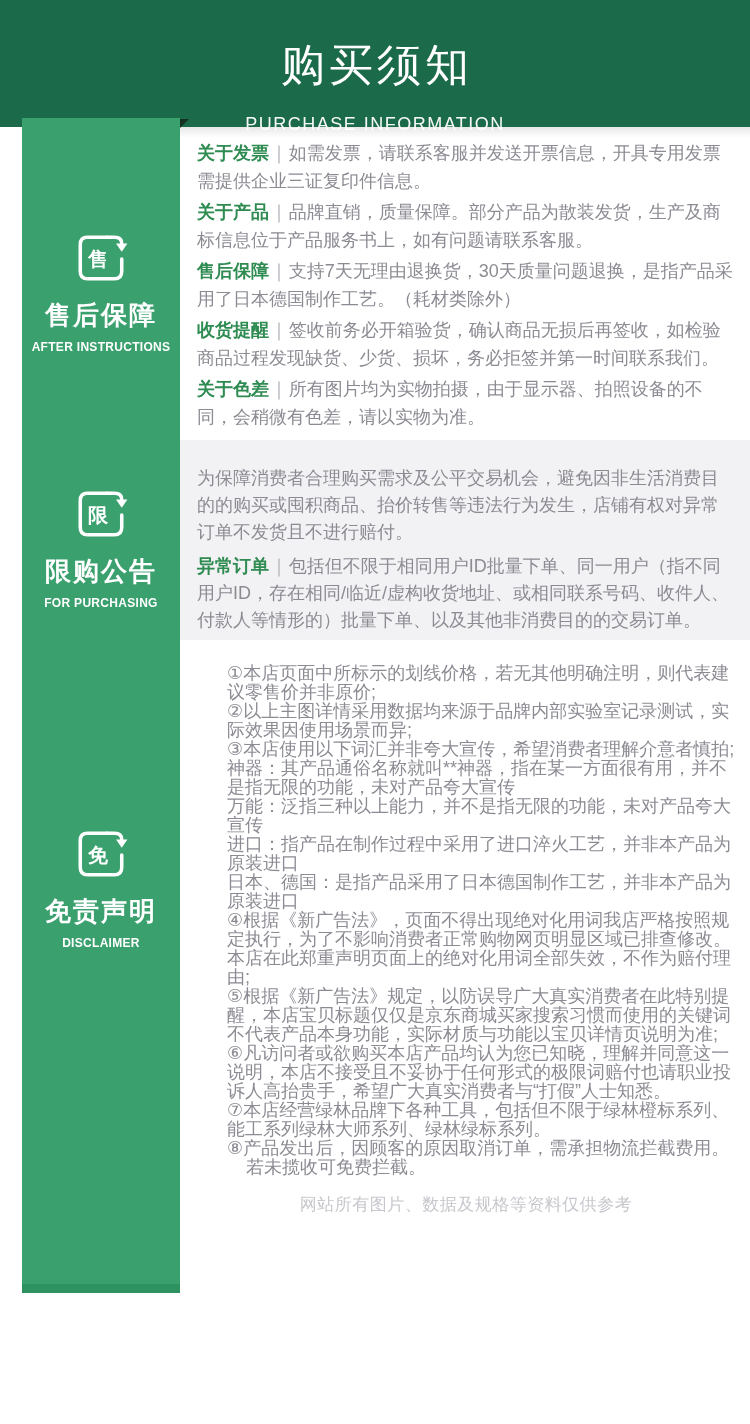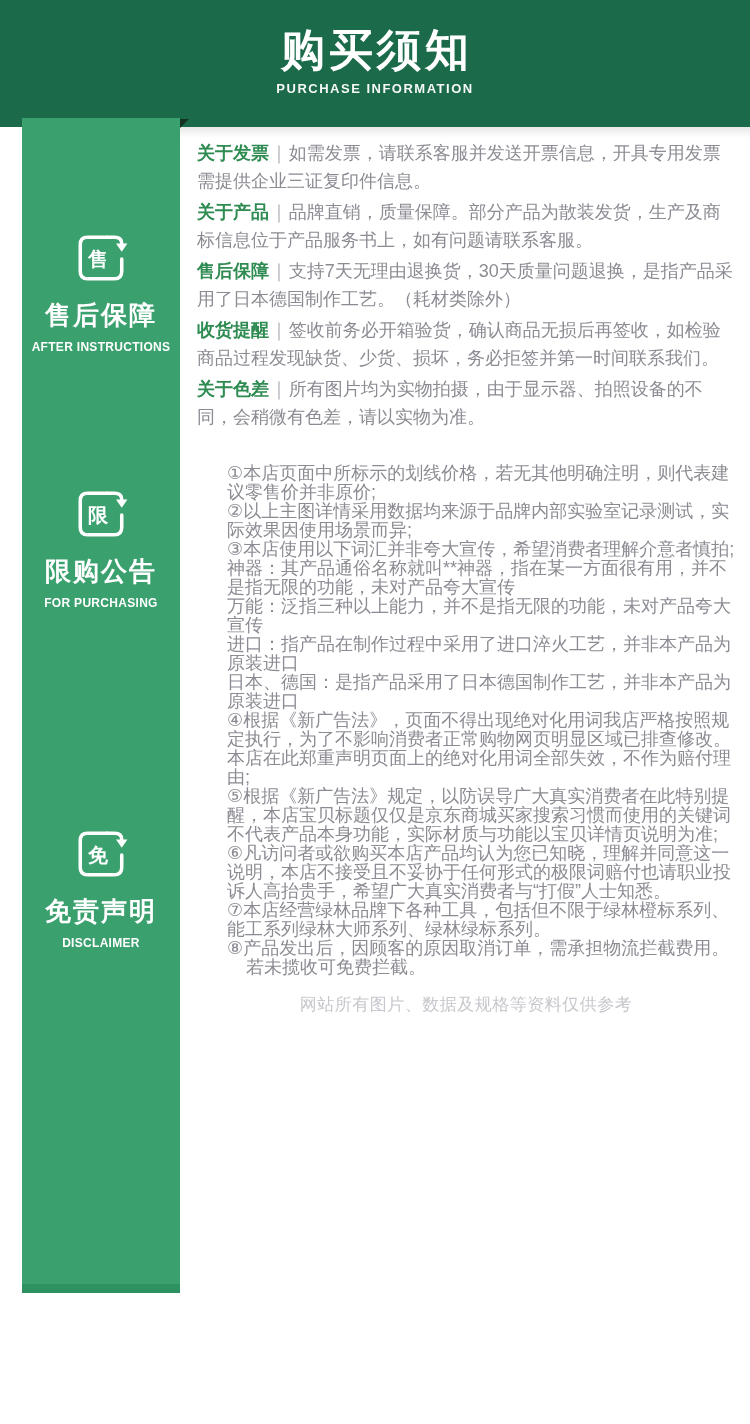--- a/index.html
+++ b/index.html
@@ -9,25 +9,25 @@
     font-family:"Liberation Sans","DejaVu Sans",sans-serif;
   }
   .page { position:absolute; inset:0; }
 
   
   .header {
     position:absolute; left:0; top:0; width:750px; height:127px;
     background:#1b6a4a; color:#fff; text-align:center; z-index:1;
   }
   .header h1 {
-    font-size:44px; font-weight:bold; letter-spacing:4px; text-indent:4px;
-    padding-top:26px; line-height:1.1;
+    font-size:44px; font-weight:normal; letter-spacing:4px; text-indent:4px;
+    padding-top:41px; line-height:1.1;
   }
   .header .subtitle {
-    font-size:13px; font-weight:bold; letter-spacing:1.5px; margin-top:7px;
+    font-size:18px; font-weight:normal; letter-spacing:1.5px; margin-top:25px;
     color:rgba(255,255,255,0.96);
   }
   .header-shadow {
     position:absolute; left:180px; top:127px; width:570px; height:11px;
     background:linear-gradient(rgba(0,0,0,0.09), rgba(0,0,0,0));
   }
 
   
   .sidebar {
     position:absolute; left:22px; top:118px; width:158px; height:1175px;
@@ -143,20 +143,24 @@
 
         <p class="para"><span class="label">关于产品</span><span class="bar">｜</span><span>品牌直销，质量保障。部分产品为散装发货，生产及商标信息位于产品服务书上，如有问题请联系客服。</span></p>
 
         <p class="para"><span class="label">售后保障</span><span class="bar">｜</span><span>支持7天无理由退换货，30天质量问题退换，是指产品采用了日本德国制作工艺。（耗材类除外）</span></p>
 
         <p class="para"><span class="label">收货提醒</span><span class="bar">｜</span><span>签收前务必开箱验货，确认商品无损后再签收，如检验商品过程发现缺货、少货、损坏，务必拒签并第一时间联系我们。</span></p>
 
         <p class="para"><span class="label">关于色差</span><span class="bar">｜</span><span>所有图片均为实物拍摄，由于显示器、拍照设备的不同，会稍微有色差，请以实物为准。</span></p>
       </section>
 
+    <section class="sec2">
+      <p class="para">为保障消费者合理购买需求及公平交易机会，避免因非生活消费目的的购买或囤积商品、抬价转售等违法行为发生，店铺有权对异常订单不发货且不进行赔付。</p>
+      <p class="para"><span class="label">异常订单</span><span class="bar">｜</span><span>包括但不限于相同用户ID批量下单、同一用户（指不同用户ID，存在相同/临近/虚构收货地址、或相同联系号码、收件人、付款人等情形的）批量下单、以及其他非消费目的的交易订单。</span></p>
+    </section>
 
     <section class="sec3">
       <div>
 
           <p class="d-item">①本店页面中所标示的划线价格，若无其他明确注明，则代表建议零售价并非原价;</p>
 
           <p class="d-item">②以上主图详情采用数据均来源于品牌内部实验室记录测试，实际效果因使用场景而异;</p>
 
           <p class="d-item">③本店使用以下词汇并非夸大宣传，希望消费者理解介意者慎拍;</p>
 

